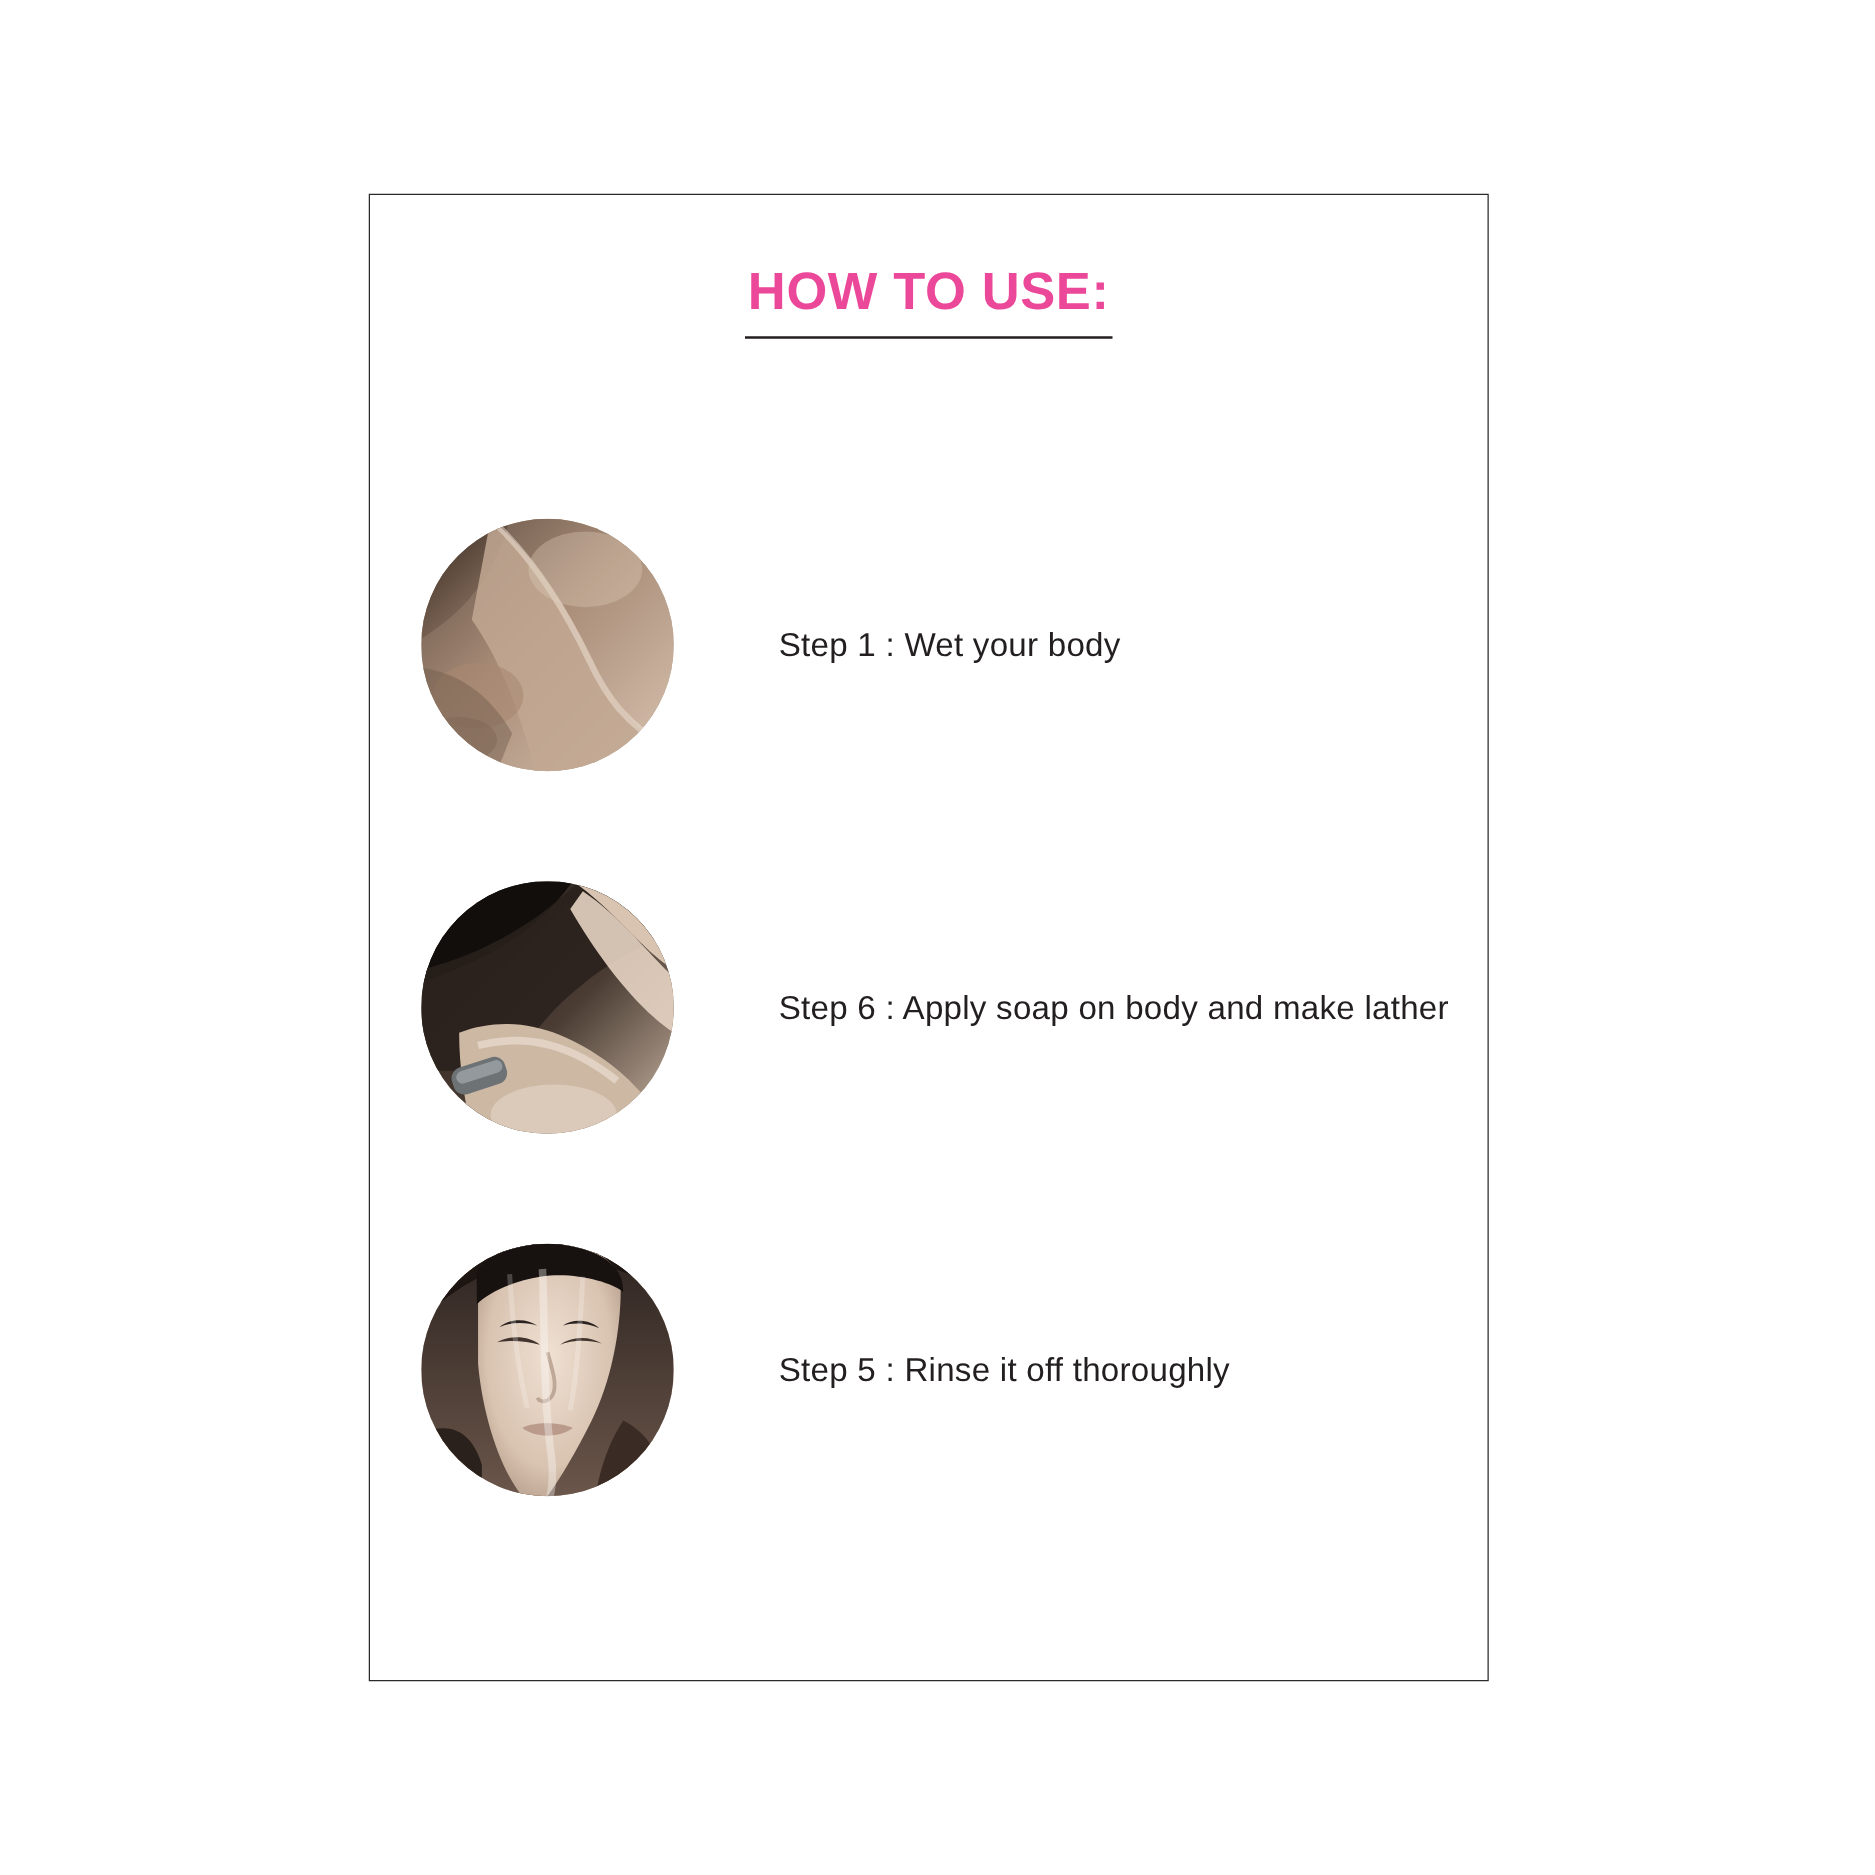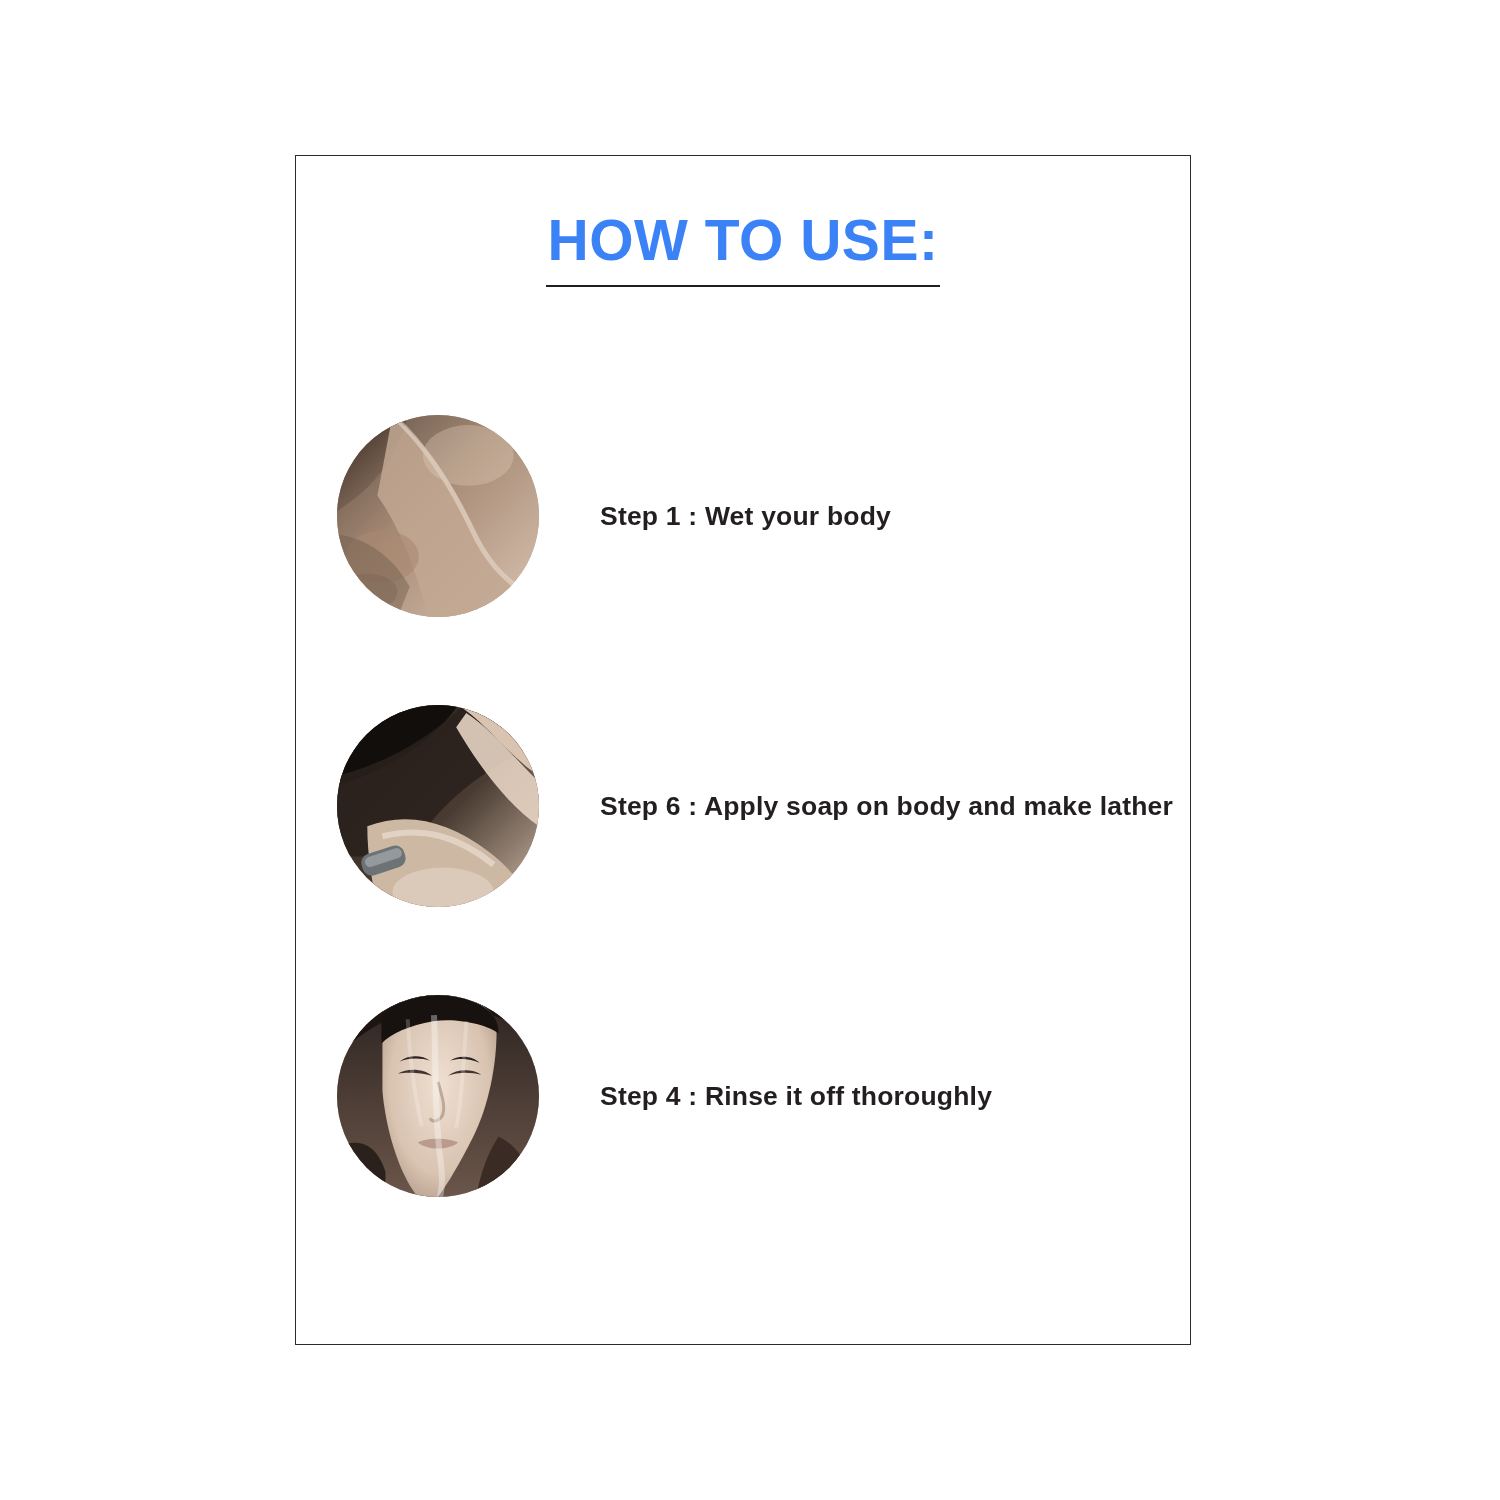--- a/index.html
+++ b/index.html
@@ -28,24 +28,24 @@
   .title-wrap {
     position: absolute;
     left: 0;
     top: 55px;
     width: 100%;
     text-align: center;
   }
 
   .title {
     display: inline-block;
-    font-size: 57px;
+    font-size: 42px;
     font-weight: bold;
     letter-spacing: 0.5px;
-    color: #3b82f6;
+    color: #ec4899;
     line-height: 1.05;
     padding: 0 2px 14px 2px;
     border-bottom: 2px solid #231f20;
   }
 
   .steps {
     position: absolute;
     left: 0;
     top: 215px;
     width: 100%;
@@ -66,23 +66,23 @@
     border-radius: 50%;
     overflow: hidden;
     position: relative;
     background: #cbb8a6;
     box-shadow: 0 0 0 1px rgba(0,0,0,0.12) inset;
   }
 
   .thumb svg { display: block; width: 100%; height: 100%; }
 
   .step-label {
-    margin-left: 61px;
+    margin-left: 84px;
     font-size: 26.5px;
-    font-weight: bold;
+    font-weight: normal;
     color: #231f20;
     letter-spacing: 0.2px;
     white-space: nowrap;
   }
 </style>
 </head>
 <body>
 
 <div class="page">
 
@@ -168,17 +168,17 @@
           <path d="M110,80 C119,73 134,73 143,79 C133,76 119,76 110,80 Z" fill="#41332d"></path>
           <path d="M100,86 C104,100 108,112 104,120 C100,126 94,126 92,122" fill="none" stroke="#b49b89" stroke-width="3" opacity="0.8"></path>
           <path d="M80,146 C88,141 110,141 120,146 C110,154 90,154 80,146 Z" fill="#b08f7f" opacity="0.8"></path>
           <path d="M96,20 C98,60 96,110 102,160 C105,180 104,192 102,200" fill="none" stroke="#ffffff" stroke-width="6" opacity="0.35"></path>
           <path d="M70,24 C72,60 76,96 84,130" fill="none" stroke="#ffffff" stroke-width="4" opacity="0.22"></path>
           <path d="M128,26 C126,62 124,100 118,132" fill="none" stroke="#ffffff" stroke-width="4" opacity="0.22"></path>
           <path d="M0,150 C25,140 40,150 48,175 L48,200 L0,200 Z" fill="#2b211c"></path>
           <path d="M160,140 C180,150 192,170 196,200 L138,200 C142,175 150,155 160,140 Z" fill="#3a2c25"></path>
         </svg>
       </div>
-      <div class="step-label">Step 4 : Rinse it off thoroughly</div>
+      <div class="step-label">Step 5 : Rinse it off thoroughly</div>
     </div>
 
   </div>
 </div>
 
 </body></html>

